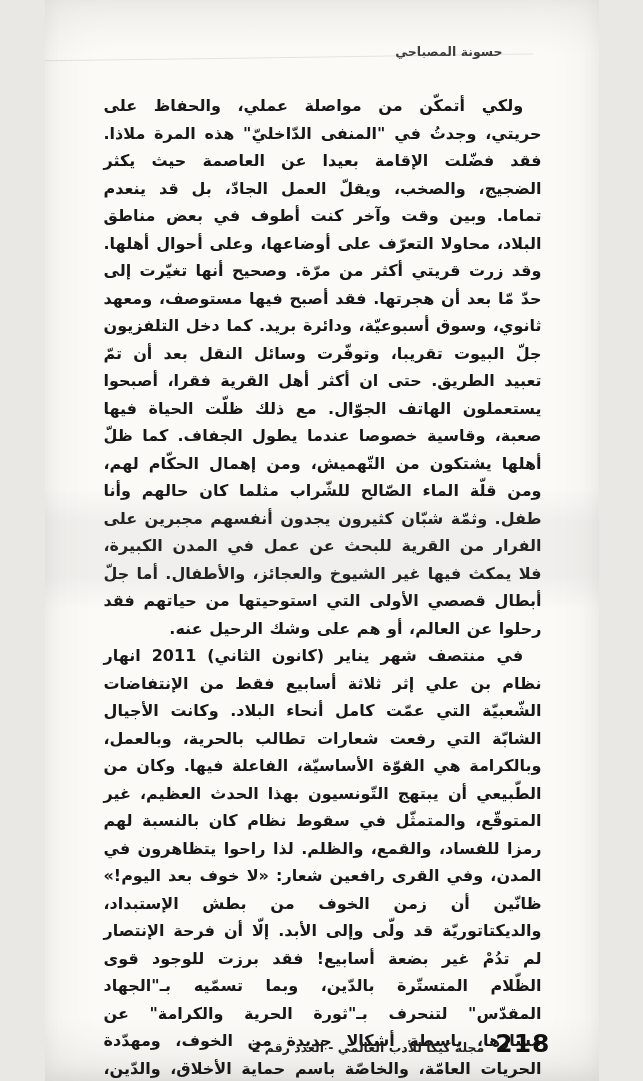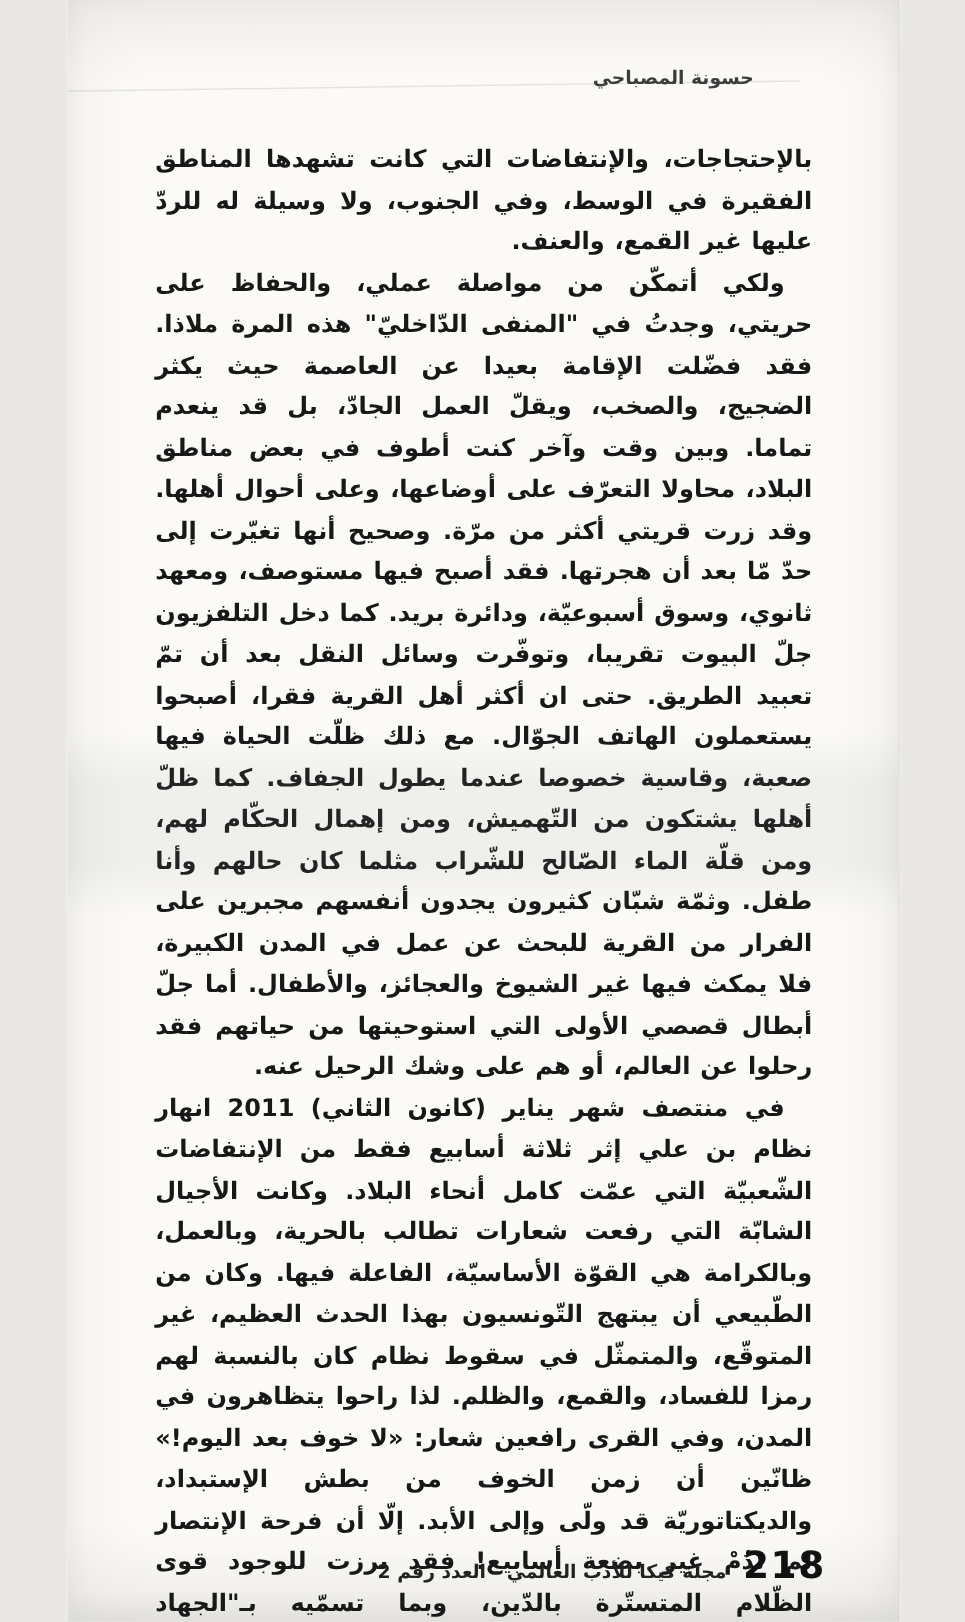--- a/index.html
+++ b/index.html
@@ -71,21 +71,20 @@
 
 <div class="page">
 
   <div class="crease"></div>
 
   <div class="header">
     <span>حسونة المصباحي</span>
   </div>
 
   <div class="body">
-    <p>بالإحتجاجات، والإنتفاضات التي كانت تشهدها المناطق الفقيرة في الوسط، وفي الجنوب، ولا وسيلة له للردّ عليها غير القمع، والعنف.</p>
     <p class="indent">ولكي أتمكّن من مواصلة عملي، والحفاظ على حريتي، وجدتُ في "المنفى الدّاخليّ" هذه المرة ملاذا. فقد فضّلت الإقامة بعيدا عن العاصمة حيث يكثر الضجيج، والصخب، ويقلّ العمل الجادّ، بل قد ينعدم تماما. وبين وقت وآخر كنت أطوف في بعض مناطق البلاد، محاولا التعرّف على أوضاعها، وعلى أحوال أهلها. وقد زرت قريتي أكثر من مرّة. وصحيح أنها تغيّرت إلى حدّ مّا بعد أن هجرتها. فقد أصبح فيها مستوصف، ومعهد ثانوي، وسوق أسبوعيّة، ودائرة بريد. كما دخل التلفزيون جلّ البيوت تقريبا، وتوفّرت وسائل النقل بعد أن تمّ تعبيد الطريق. حتى ان أكثر أهل القرية فقرا، أصبحوا يستعملون الهاتف الجوّال. مع ذلك ظلّت الحياة فيها صعبة، وقاسية خصوصا عندما يطول الجفاف. كما ظلّ أهلها يشتكون من التّهميش، ومن إهمال الحكّام لهم، ومن قلّة الماء الصّالح للشّراب مثلما كان حالهم وأنا طفل. وثمّة شبّان كثيرون يجدون أنفسهم مجبرين على الفرار من القرية للبحث عن عمل في المدن الكبيرة، فلا يمكث فيها غير الشيوخ والعجائز، والأطفال. أما جلّ أبطال قصصي الأولى التي استوحيتها من حياتهم فقد رحلوا عن العالم، أو هم على وشك الرحيل عنه.</p>
     <p class="indent">في منتصف شهر يناير (كانون الثاني) 2011 انهار نظام بن علي إثر ثلاثة أسابيع فقط من الإنتفاضات الشّعبيّة التي عمّت كامل أنحاء البلاد. وكانت الأجيال الشابّة التي رفعت شعارات تطالب بالحرية، وبالعمل، وبالكرامة هي القوّة الأساسيّة، الفاعلة فيها. وكان من الطّبيعي أن يبتهج التّونسيون بهذا الحدث العظيم، غير المتوقّع، والمتمثّل في سقوط نظام كان بالنسبة لهم رمزا للفساد، والقمع، والظلم. لذا راحوا يتظاهرون في المدن، وفي القرى رافعين شعار: «لا خوف بعد اليوم!» ظانّين أن زمن الخوف من بطش الإستبداد، والديكتاتوريّة قد ولّى وإلى الأبد. إلّا أن فرحة الإنتصار لم تدُمْ غير بضعة أسابيع! فقد برزت للوجود قوى الظّلام المتستّرة بالدّين، وبما تسمّيه بـ"الجهاد المقدّس" لتنحرف بـ"ثورة الحرية والكرامة" عن مسارها، باسطة أشكالا جديدة من الخوف، ومهدّدة الحريات العامّة، والخاصّة باسم حماية الأخلاق، والدّين، والدّفاع عن المقدّسات. وفي المساجد، وحتى في بعض الإجتماعات الشّعبيّة، ارتفعت أصوات أئمّة متزّمتين معروفين بموالاتهم للمذهب الوهابي المتشدّد الذي اكتسح البلاد عبر القنوات التلفزيونيّة الخليجيّة، وبمساعدة الجمعيّات الدينيّة في كلّ من المملكة العربيّة السعوديّة، وقطر، والكويت، تطالب بهدر دم مثقفين، وكتّاب، وشعراء،</p>
 
     <div class="stamp-band"></div>
   </div>
 
   <div class="footer">
     <span class="page-num">218</span>
     <span class="journal">مجلة كيكا للأدب العالمي - العدد رقم 2</span>
   </div>

